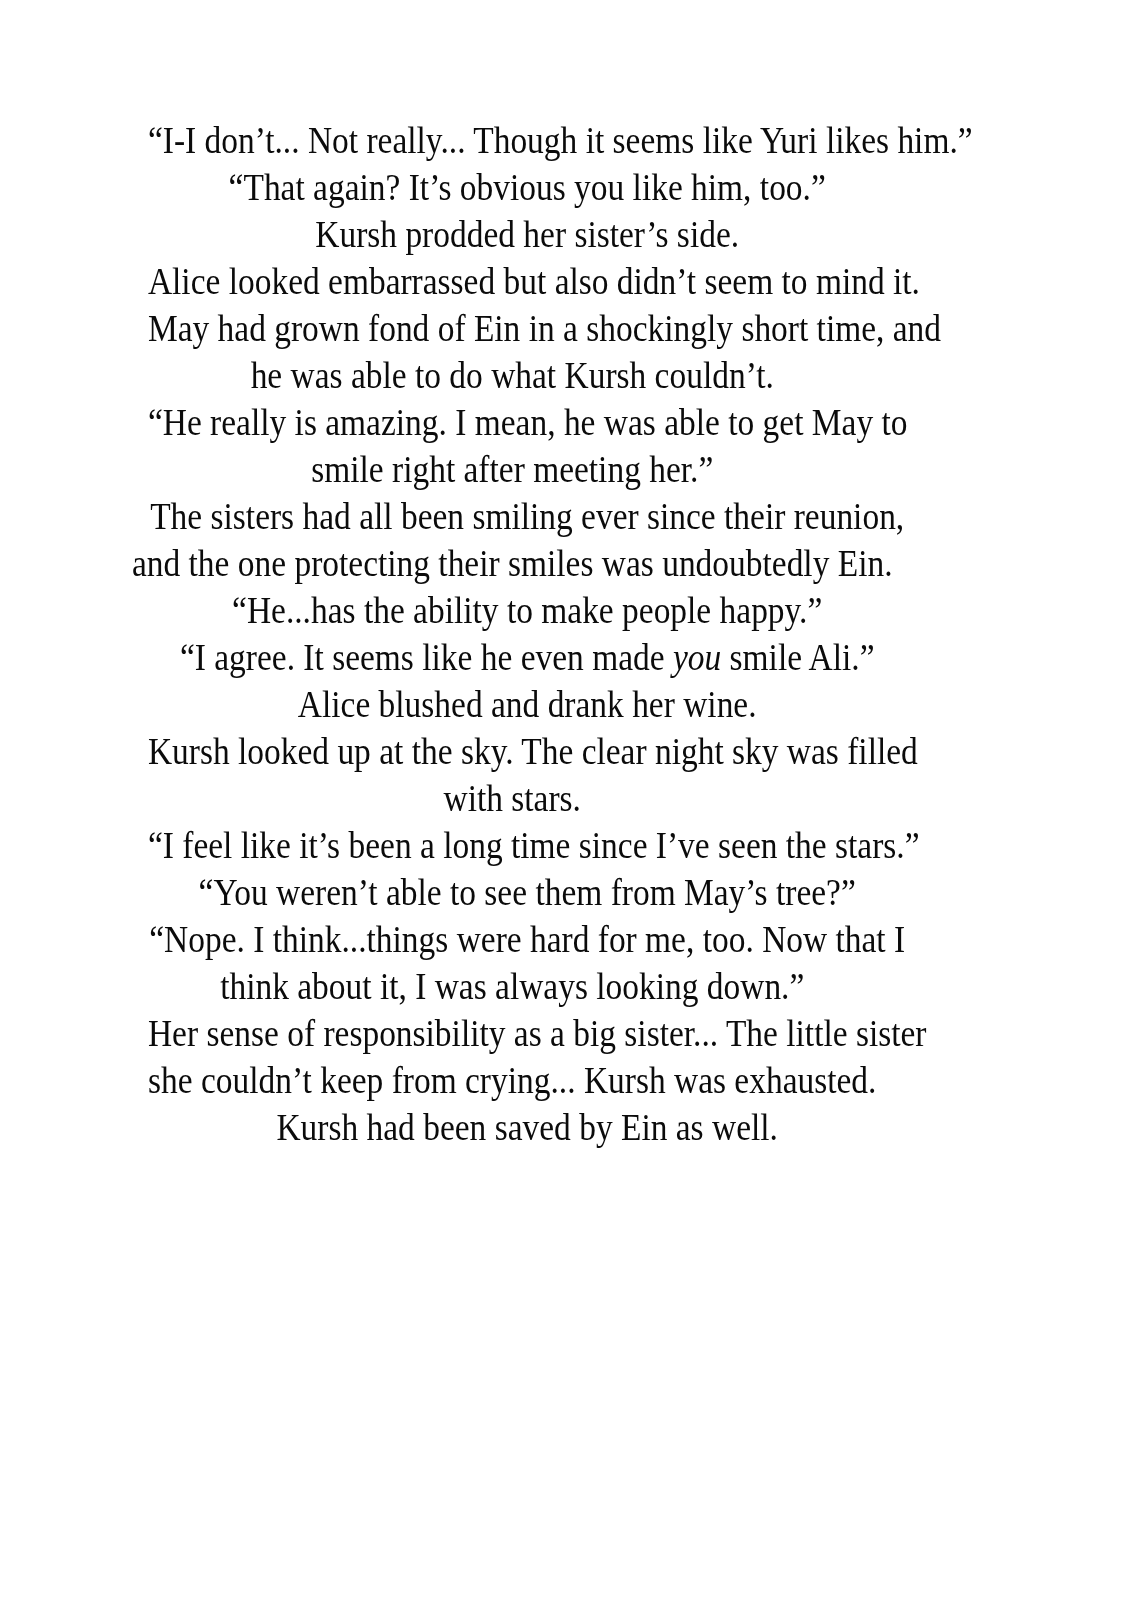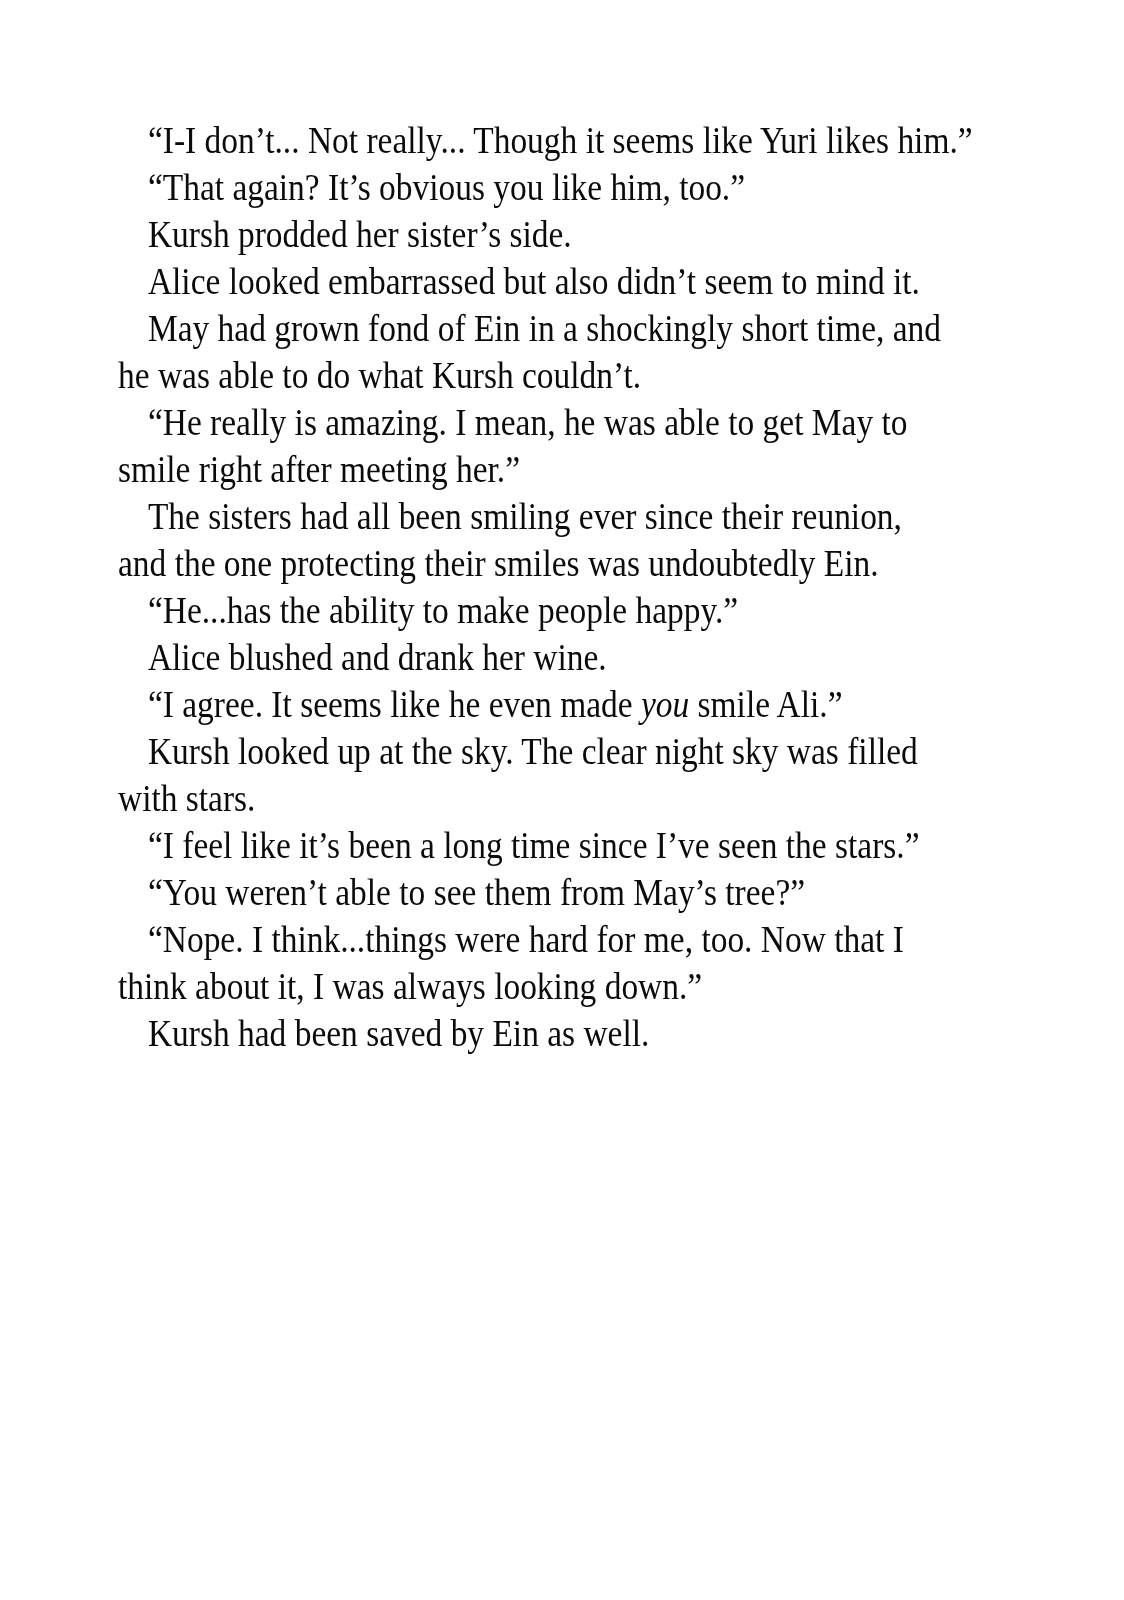--- a/index.html
+++ b/index.html
@@ -16,20 +16,21 @@
   }
   .text-column {
     position: absolute;
     top: 117px;
     left: 118px;
     width: 896px;
   }
   .paragraph {
     margin: 0;
     padding: 0;
+    text-align: center;
   }
   .text-line {
     display: block;
     font-family: "Liberation Serif", "DejaVu Serif", serif;
     font-size: 38px;
     line-height: 47px;
     color: #0b0b0b;
     white-space: nowrap;
     letter-spacing: 0;
     transform: scaleX(0.88);
@@ -69,36 +70,40 @@
         <span class="text-line"><span>smile right after meeting her.”</span></span>
       </p>
       <p class="paragraph">
         <span class="text-line first"><span>The sisters had all been smiling ever since their reunion,</span></span>
         <span class="text-line"><span>and the one protecting their smiles was undoubtedly Ein.</span></span>
       </p>
       <p class="paragraph">
         <span class="text-line first"><span>“He...has the ability to make people happy.”</span></span>
       </p>
       <p class="paragraph">
-        <span class="text-line first"><span>Alice blushed and drank her wine.</span></span>
+        <span class="text-line first"><span>“I agree. It seems like he even made </span><em>you</em><span> smile Ali.”</span></span>
       </p>
       <p class="paragraph">
-        <span class="text-line first"><span>“I agree. It seems like he even made </span><em>you</em><span> smile Ali.”</span></span>
+        <span class="text-line first"><span>Alice blushed and drank her wine.</span></span>
       </p>
       <p class="paragraph">
         <span class="text-line first"><span>Kursh looked up at the sky. The clear night sky was filled</span></span>
         <span class="text-line"><span>with stars.</span></span>
       </p>
       <p class="paragraph">
         <span class="text-line first"><span>“I feel like it’s been a long time since I’ve seen the stars.”</span></span>
       </p>
       <p class="paragraph">
         <span class="text-line first"><span>“You weren’t able to see them from May’s tree?”</span></span>
       </p>
       <p class="paragraph">
         <span class="text-line first"><span>“Nope. I think...things were hard for me, too. Now that I</span></span>
         <span class="text-line"><span>think about it, I was always looking down.”</span></span>
       </p>
       <p class="paragraph">
+        <span class="text-line first"><span>Her sense of responsibility as a big sister... The little sister</span></span>
+        <span class="text-line"><span>she couldn’t keep from crying... Kursh was exhausted.</span></span>
+      </p>
+      <p class="paragraph">
         <span class="text-line first"><span>Kursh had been saved by Ein as well.</span></span>
       </p>
     </section>
 </main>
 
 </body></html>

